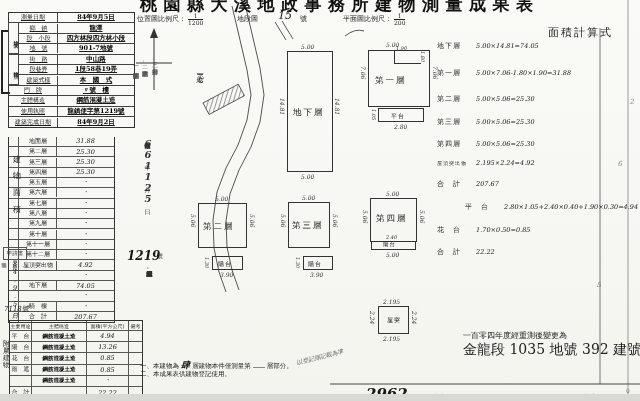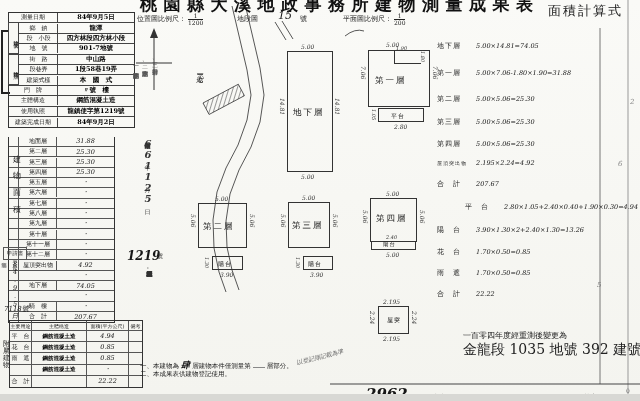--- a/index.html
+++ b/index.html
@@ -16,21 +16,21 @@
   .dim{font-size:6px;line-height:6px;color:#333;font-style:italic;}
   
   .title{left:140px;top:-7px;font-size:17px;font-weight:bold;letter-spacing:6.5px;white-space:nowrap;color:#111;}
   
   .hdr{font-size:7px;white-space:nowrap;}
   .frac{display:inline-block;vertical-align:middle;text-align:center;font-size:6px;line-height:6px;margin:0 2px;}
   .frac i{display:block;font-style:normal;}
   .frac i+i{border-top:1px solid #222;}
   
   .itable{left:8px;top:12px;width:127px;border:1px solid #333;box-sizing:border-box;}
-  .irow{display:flex;height:10.4px;border-bottom:1px solid #444;box-sizing:border-box;align-items:center;overflow:hidden;}
+  .irow{display:flex;height:10.4px;border-bottom:1px solid #444;box-sizing:border-box;align-items:center;overflow:hidden;text-decoration:underline;}
   .irow:last-child{border-bottom:none;}
   .ilab{width:49px;border-right:1px solid #444;font-size:6px;text-align:center;box-sizing:border-box;letter-spacing:0px;overflow:hidden;white-space:nowrap;}
   .ival{flex:1;font-size:6.5px;text-align:center;font-weight:bold;overflow:hidden;white-space:nowrap;}
   .irow:nth-child(n+2):nth-child(-n+7) .ilab{padding-left:11px;}
   .gstrip{width:11px;background:#f8f8f4;border:1px solid #444;box-sizing:border-box;
           font-size:5px;line-height:5px;text-align:center;letter-spacing:1px;}
   
   .ftable{left:8px;top:136.8px;width:107px;border:1px solid #333;border-top:none;box-sizing:border-box;}
   .frow{display:flex;height:10.3px;border-bottom:1px solid #555;box-sizing:border-box;align-items:center;}
   .frow:last-child{border-bottom:none;}
@@ -111,21 +111,21 @@
 
   <div class="abs hdr pr" style="left:137px;top:13px;">
     <span>位置圖比例尺：</span><span class="frac"><i>1</i><i>1200</i></span>
   </div>
   <div class="abs hdr pr" style="left:237px;top:14px;">地段圖</div>
   <div class="abs hw" style="left:278px;top:9px;font-size:11px;">15</div>
   <div class="abs hdr pr" style="left:300px;top:14px;">號</div>
   <div class="abs hdr pr" style="left:343px;top:13px;">
     <span>平面圖比例尺：</span><span class="frac"><i>1</i><i>200</i></span>
   </div>
-  <div class="abs hdr pr" style="left:548px;top:2px;font-size:13px;letter-spacing:2px;">面積計算式</div>
+  <div class="abs hdr pr" style="left:548px;top:25px;font-size:11px;letter-spacing:2px;">面積計算式</div>
 
   <div class="abs itable">
 
   <div class="irow">
       <span class="ilab pr">測量日期</span>
       <span class="ival stamp">84年9月5日</span>
     </div>
       <div class="irow">
       <span class="ilab pr">鄉　鎮</span>
       <span class="ival stamp">龍潭</span>
@@ -255,20 +255,26 @@
       <span class="ac2">主體構造</span>
       <span class="ac3">面積(平方公尺)</span>
       <span class="ac4">備考</span>
     </div>
     <div>
 
     <div class="arow">
         <span class="ac1 pr">平　台</span>
         <span class="ac2 stamp">鋼筋混凝土造</span>
         <span class="ac3 hw">4.94</span>
+        <span class="ac4"></span>
+      </div>
+        <div class="arow">
+        <span class="ac1 pr">陽　台</span>
+        <span class="ac2 stamp">鋼筋混凝土造</span>
+        <span class="ac3 hw">13.26</span>
         <span class="ac4"></span>
       </div>
         <div class="arow">
         <span class="ac1 pr">花　台</span>
         <span class="ac2 stamp">鋼筋混凝土造</span>
         <span class="ac3 hw">0.85</span>
         <span class="ac4"></span>
       </div>
         <div class="arow">
         <span class="ac1 pr">雨　遮</span>
@@ -405,29 +411,21 @@
     </div>
       <div class="cline">
       <span class="clab pr">合　計</span>
       <span class="cform hw">207.67</span>
     </div>
       <div class="cline">
       <span class="clab pr">平　台</span>
       <span class="cform hw">2.80×1.05+2.40×0.40+1.90×0.30=4.94</span>
     </div>
       <div class="cline">
-      <span class="clab pr">陽　台</span>
-      <span class="cform hw">3.90×1.30×2+2.40×1.30=13.26</span>
-    </div>
-      <div class="cline">
       <span class="clab pr">花　台</span>
-      <span class="cform hw">1.70×0.50=0.85</span>
-    </div>
-      <div class="cline">
-      <span class="clab pr">雨　遮</span>
       <span class="cform hw">1.70×0.50=0.85</span>
     </div>
       <div class="cline">
       <span class="clab pr">合　計</span>
       <span class="cform hw">22.22</span>
     </div>
     </div>
   <div class="abs pr" style="left:463px;top:330px;font-size:8px;white-space:nowrap;">一百零四年度經重測後變更為</div>
   <div class="abs pr" style="left:463px;top:341px;font-size:14px;white-space:nowrap;">金龍段 1035 地號 392 建號</div>
   <div class="abs hw" style="left:630px;top:98px;font-size:7px;color:#888;">2</div>

